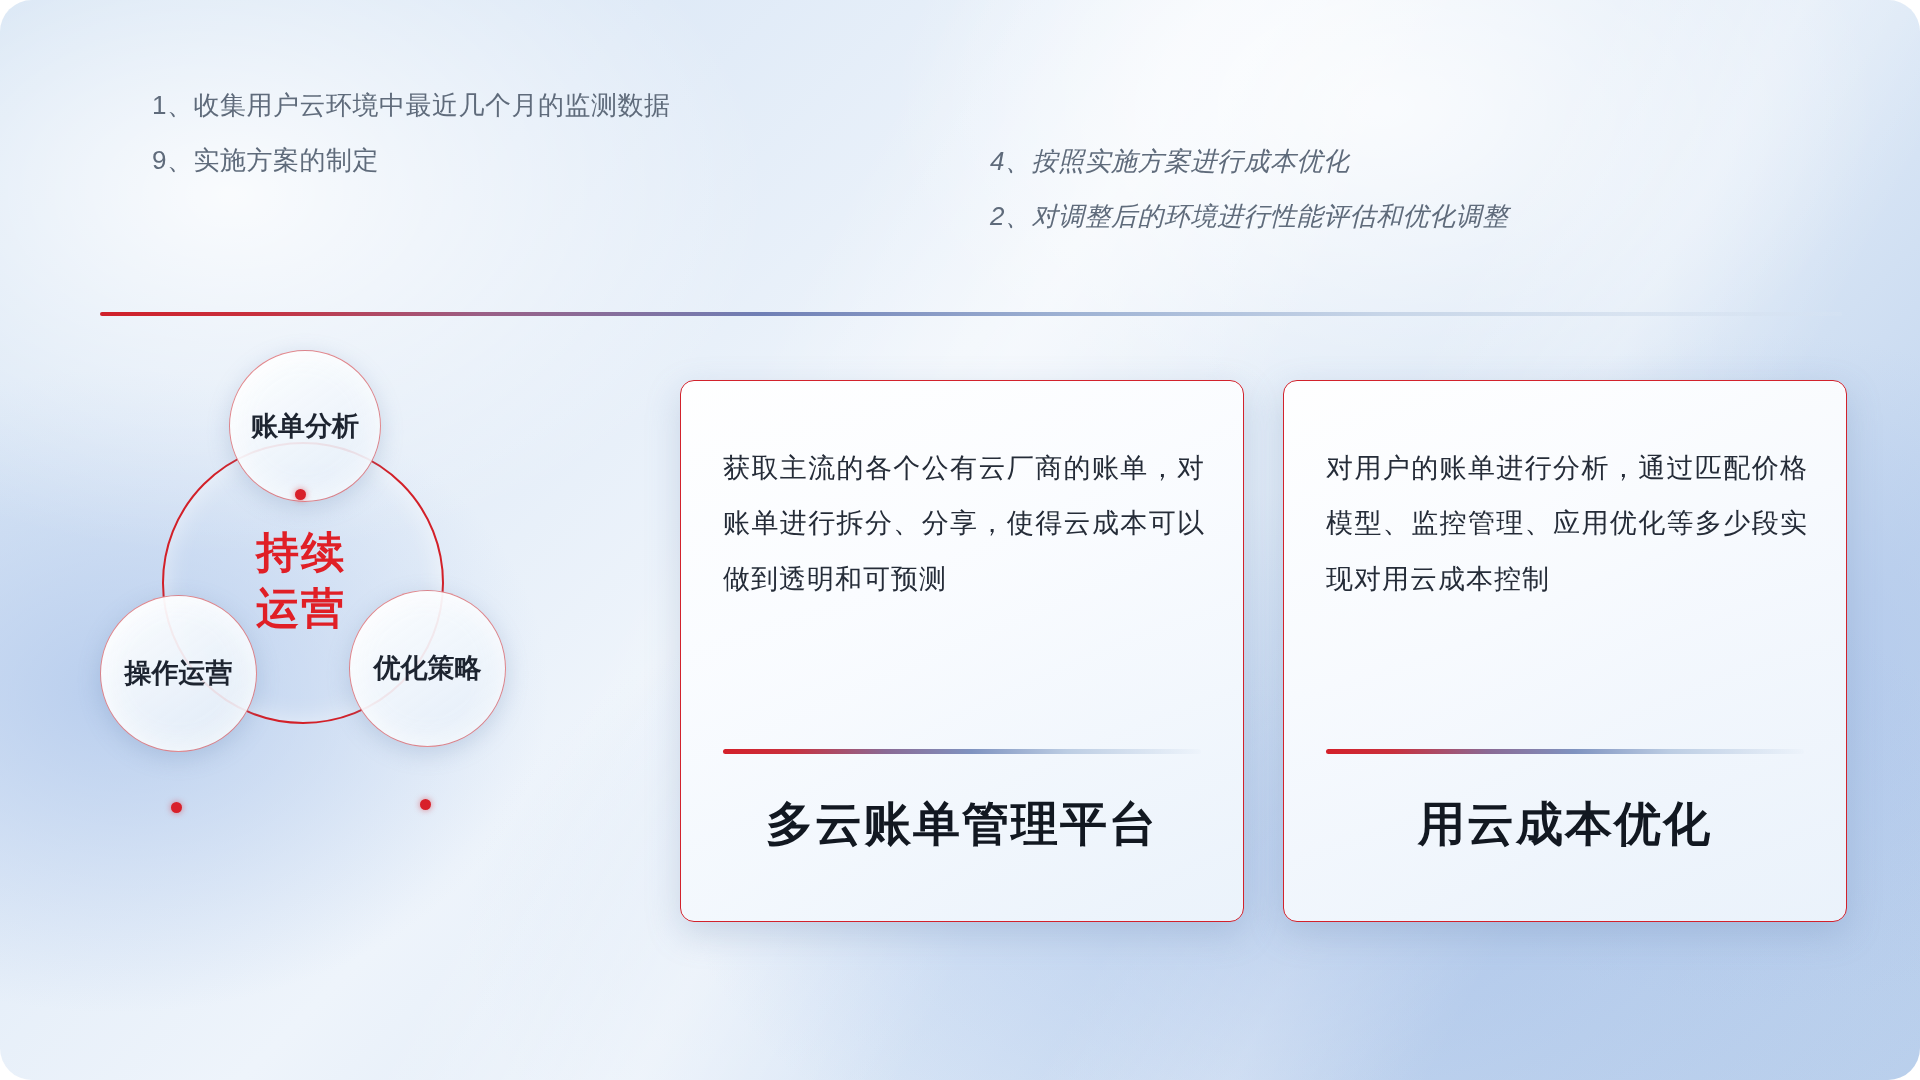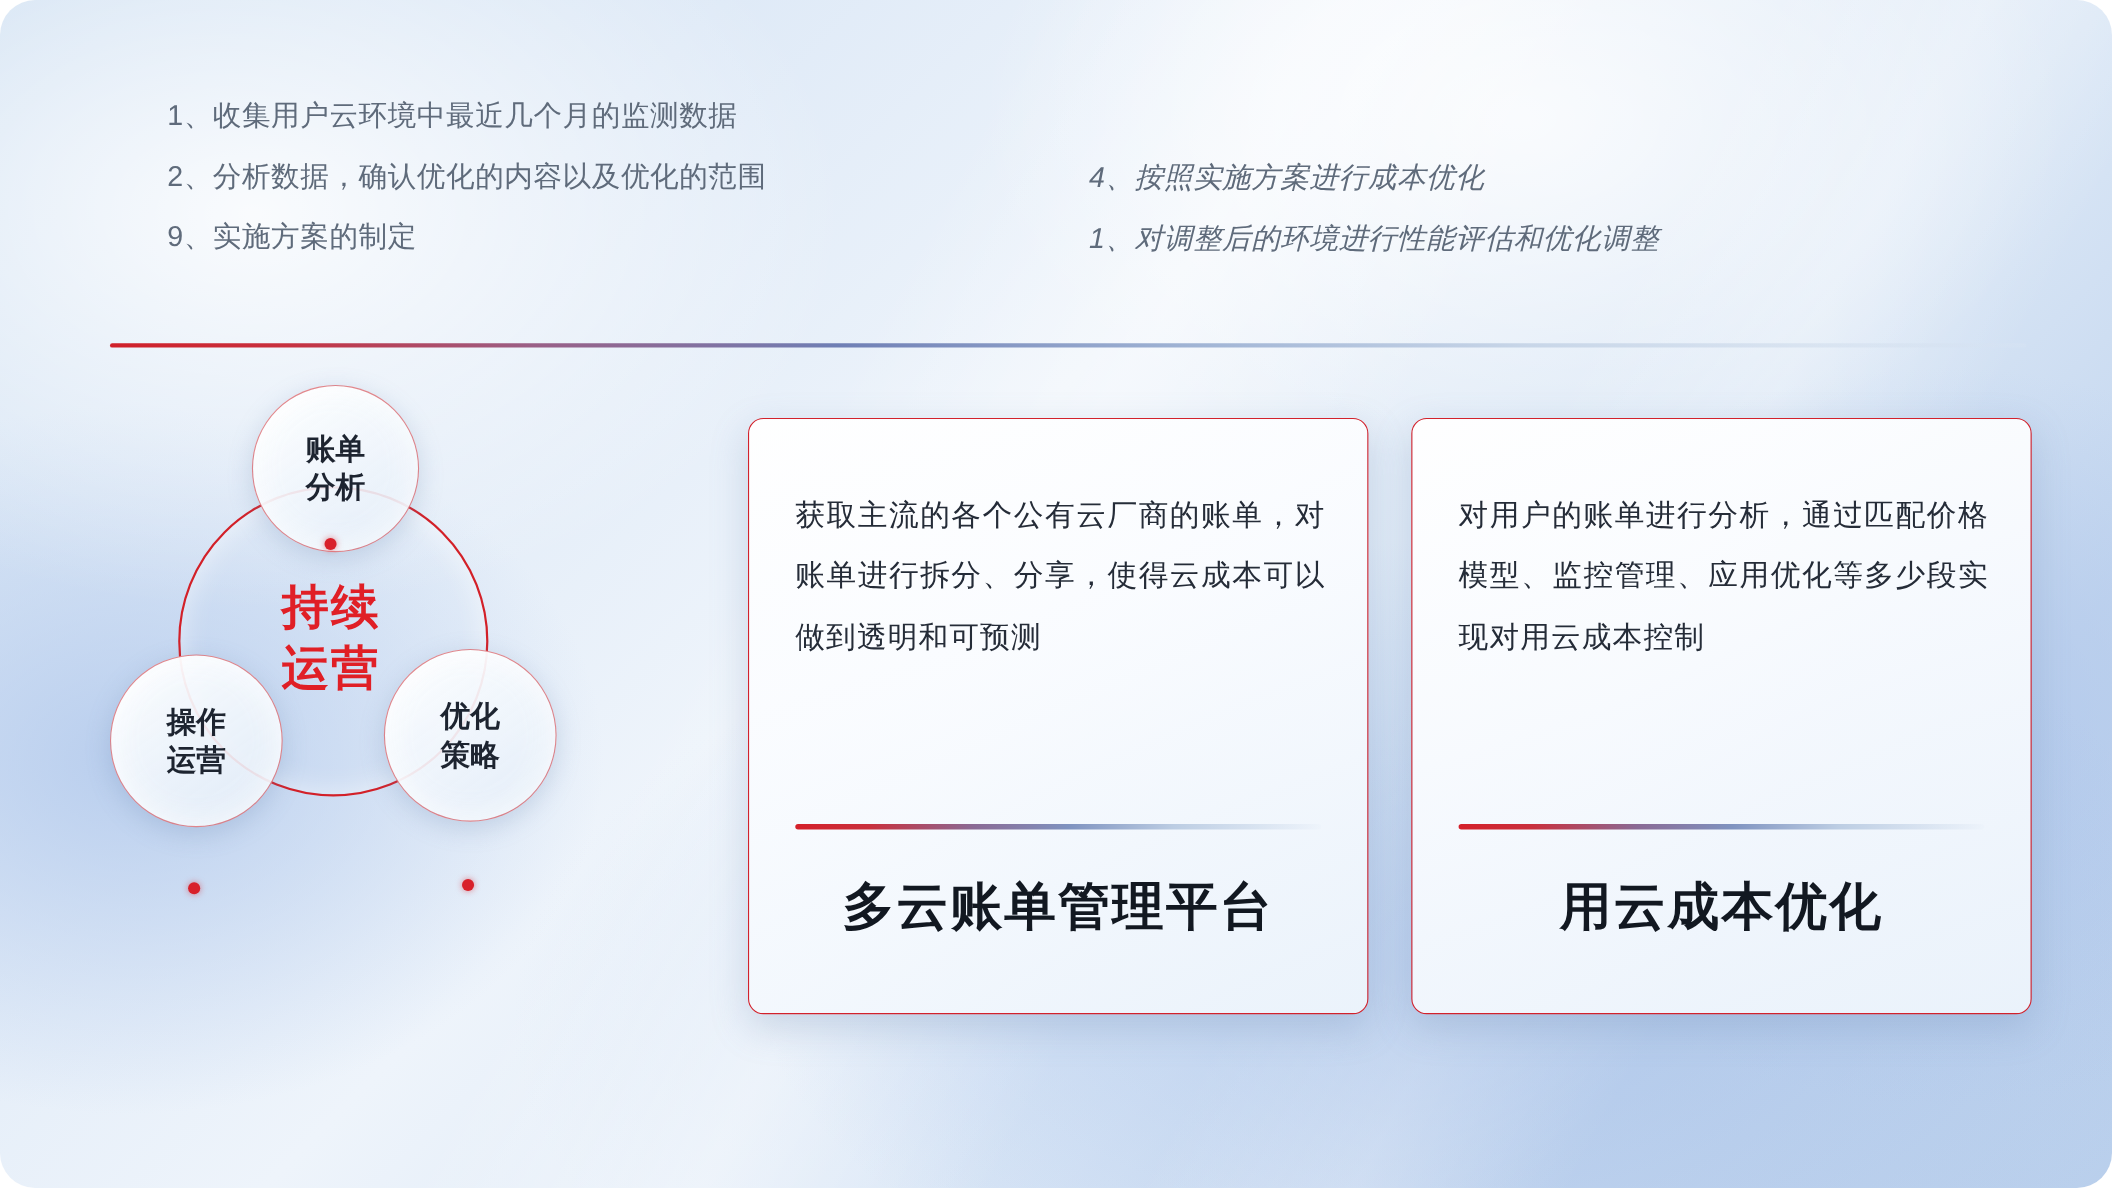--- a/index.html
+++ b/index.html
@@ -91,21 +91,21 @@
     z-index: 6;
   }
 
   .bubble {
     position: absolute;
     border-radius: 50%;
     background: linear-gradient(145deg, rgba(255,255,255,0.96) 0%, rgba(242,247,252,0.92) 45%, rgba(226,236,247,0.88) 100%);
     border: 1.5px solid rgba(206,40,48,0.55);
     box-shadow: 0 6px 22px rgba(110,140,180,0.28), inset 0 0 30px rgba(255,255,255,0.8);
     display: flex;
-    flex-direction: column;
+    flex-direction: row;
     align-items: center;
     justify-content: center;
     color: #1d2430;
     font-weight: bold;
     font-size: 27px;
     line-height: 1.28;
     text-align: right;
   }
 
   .bubble.b-top {
@@ -212,27 +212,26 @@
     letter-spacing: 2px;
   }
 </style>
 </head>
 <body>
 
 <div id="slide">
 
   <div class="steps col-left">
     <span class="step-item">1、收集用户云环境中最近几个月的监测数据</span>
-    <span class="step-item">2、分析数据，确认优化的内容以及优化的范围</span>
     <span class="step-item">9、实施方案的制定</span>
   </div>
 
   <div class="steps col-right">
     <span class="step-item">4、按照实施方案进行成本优化</span>
-    <span class="step-item">1、对调整后的环境进行性能评估和优化调整</span>
+    <span class="step-item">2、对调整后的环境进行性能评估和优化调整</span>
   </div>
 
   <div class="divider"></div>
 
   <div class="venn">
     <div class="ring"></div>
 
     <div class="ring-center">
       <span>持续</span>
       <span>运营</span>

